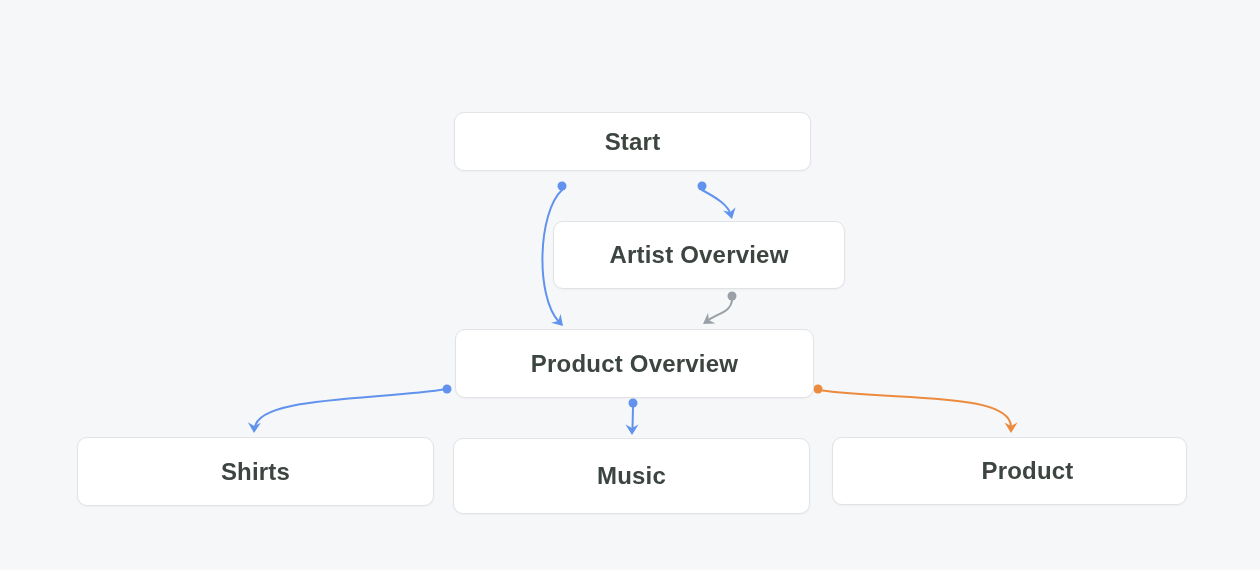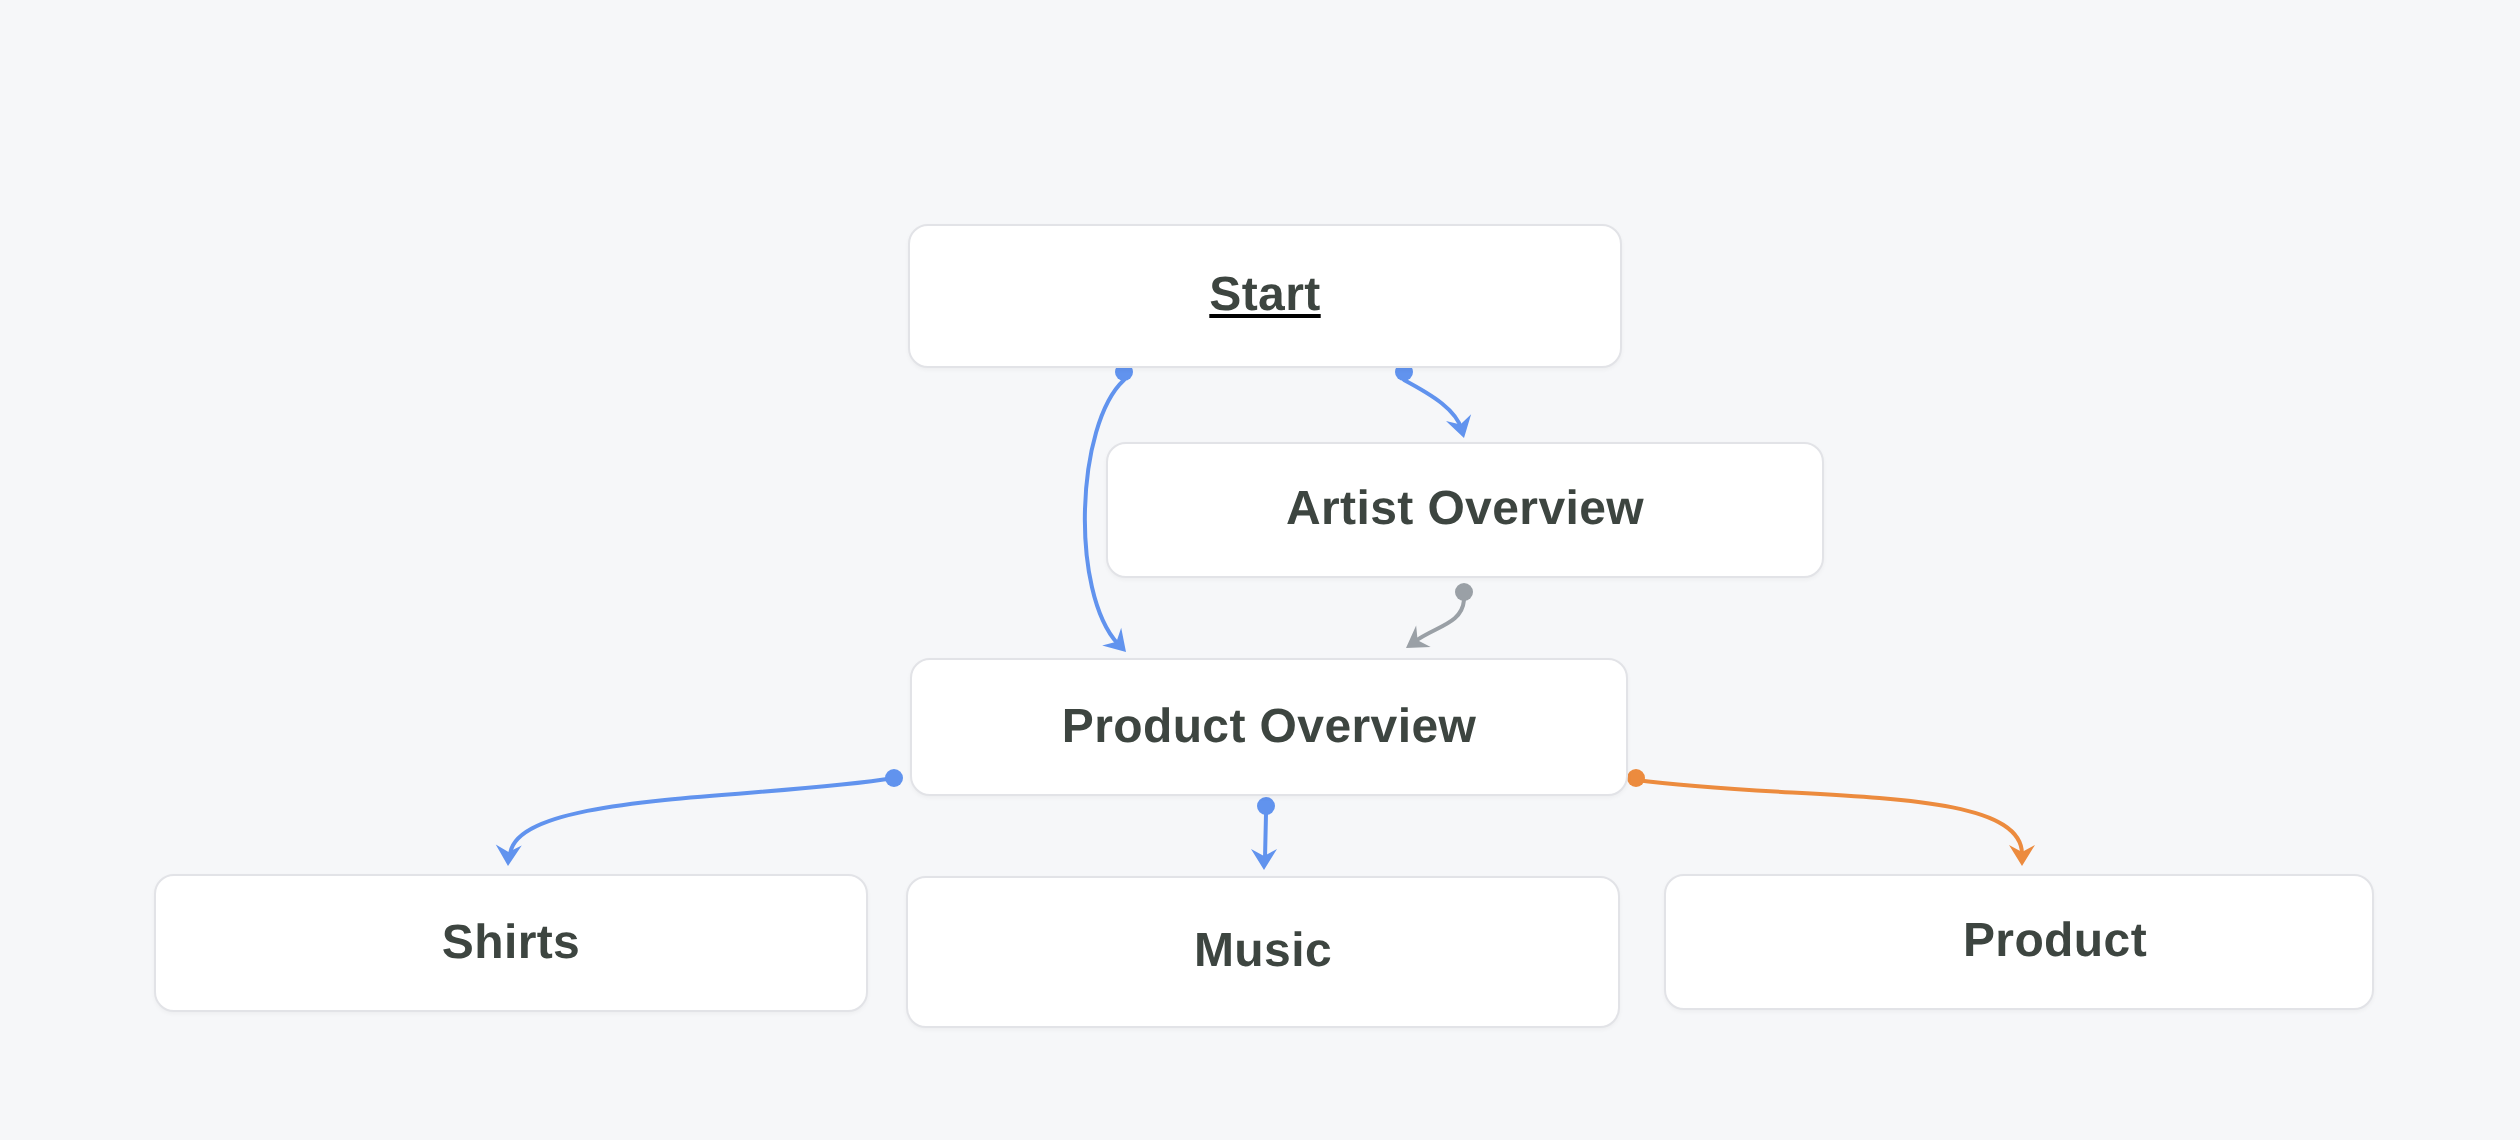--- a/index.html
+++ b/index.html
@@ -84,25 +84,25 @@
     </g>
 
     <g>
       <path class="edge-path" d="M 818 390 C 900 401, 1011 392, 1011 427" stroke="#ec8b3e"></path>
       <path d="M 0 0 L -6.5 -10.5 L 0 -7 L 6.5 -10.5 Z" transform="translate(1011,433) rotate(0)" fill="#ec8b3e"></path>
       <circle cx="818" cy="389" r="4.5" fill="#ec8b3e"></circle>
     </g>
 
   </svg>
 
-  <div class="node" style="left:454px; top:112px; width:357px; height:72px;text-decoration:underline;">
+  <div class="node" style="left:454px; top:112px; width:357px; height:59px;">
     <span class="node-label">Start</span>
   </div>
 
-  <div class="node" style="left:553px; top:221px; width:359px; height:68px;">
+  <div class="node" style="left:553px; top:221px; width:292px; height:68px;">
     <span class="node-label">Artist Overview</span>
   </div>
 
   <div class="node" style="left:455px; top:329px; width:359px; height:69px;align-items:center;">
     <span class="node-label">Product Overview</span>
   </div>
 
   <div class="node" style="left:77px; top:437px; width:357px; height:69px;">
     <span class="node-label">Shirts</span>
   </div>

